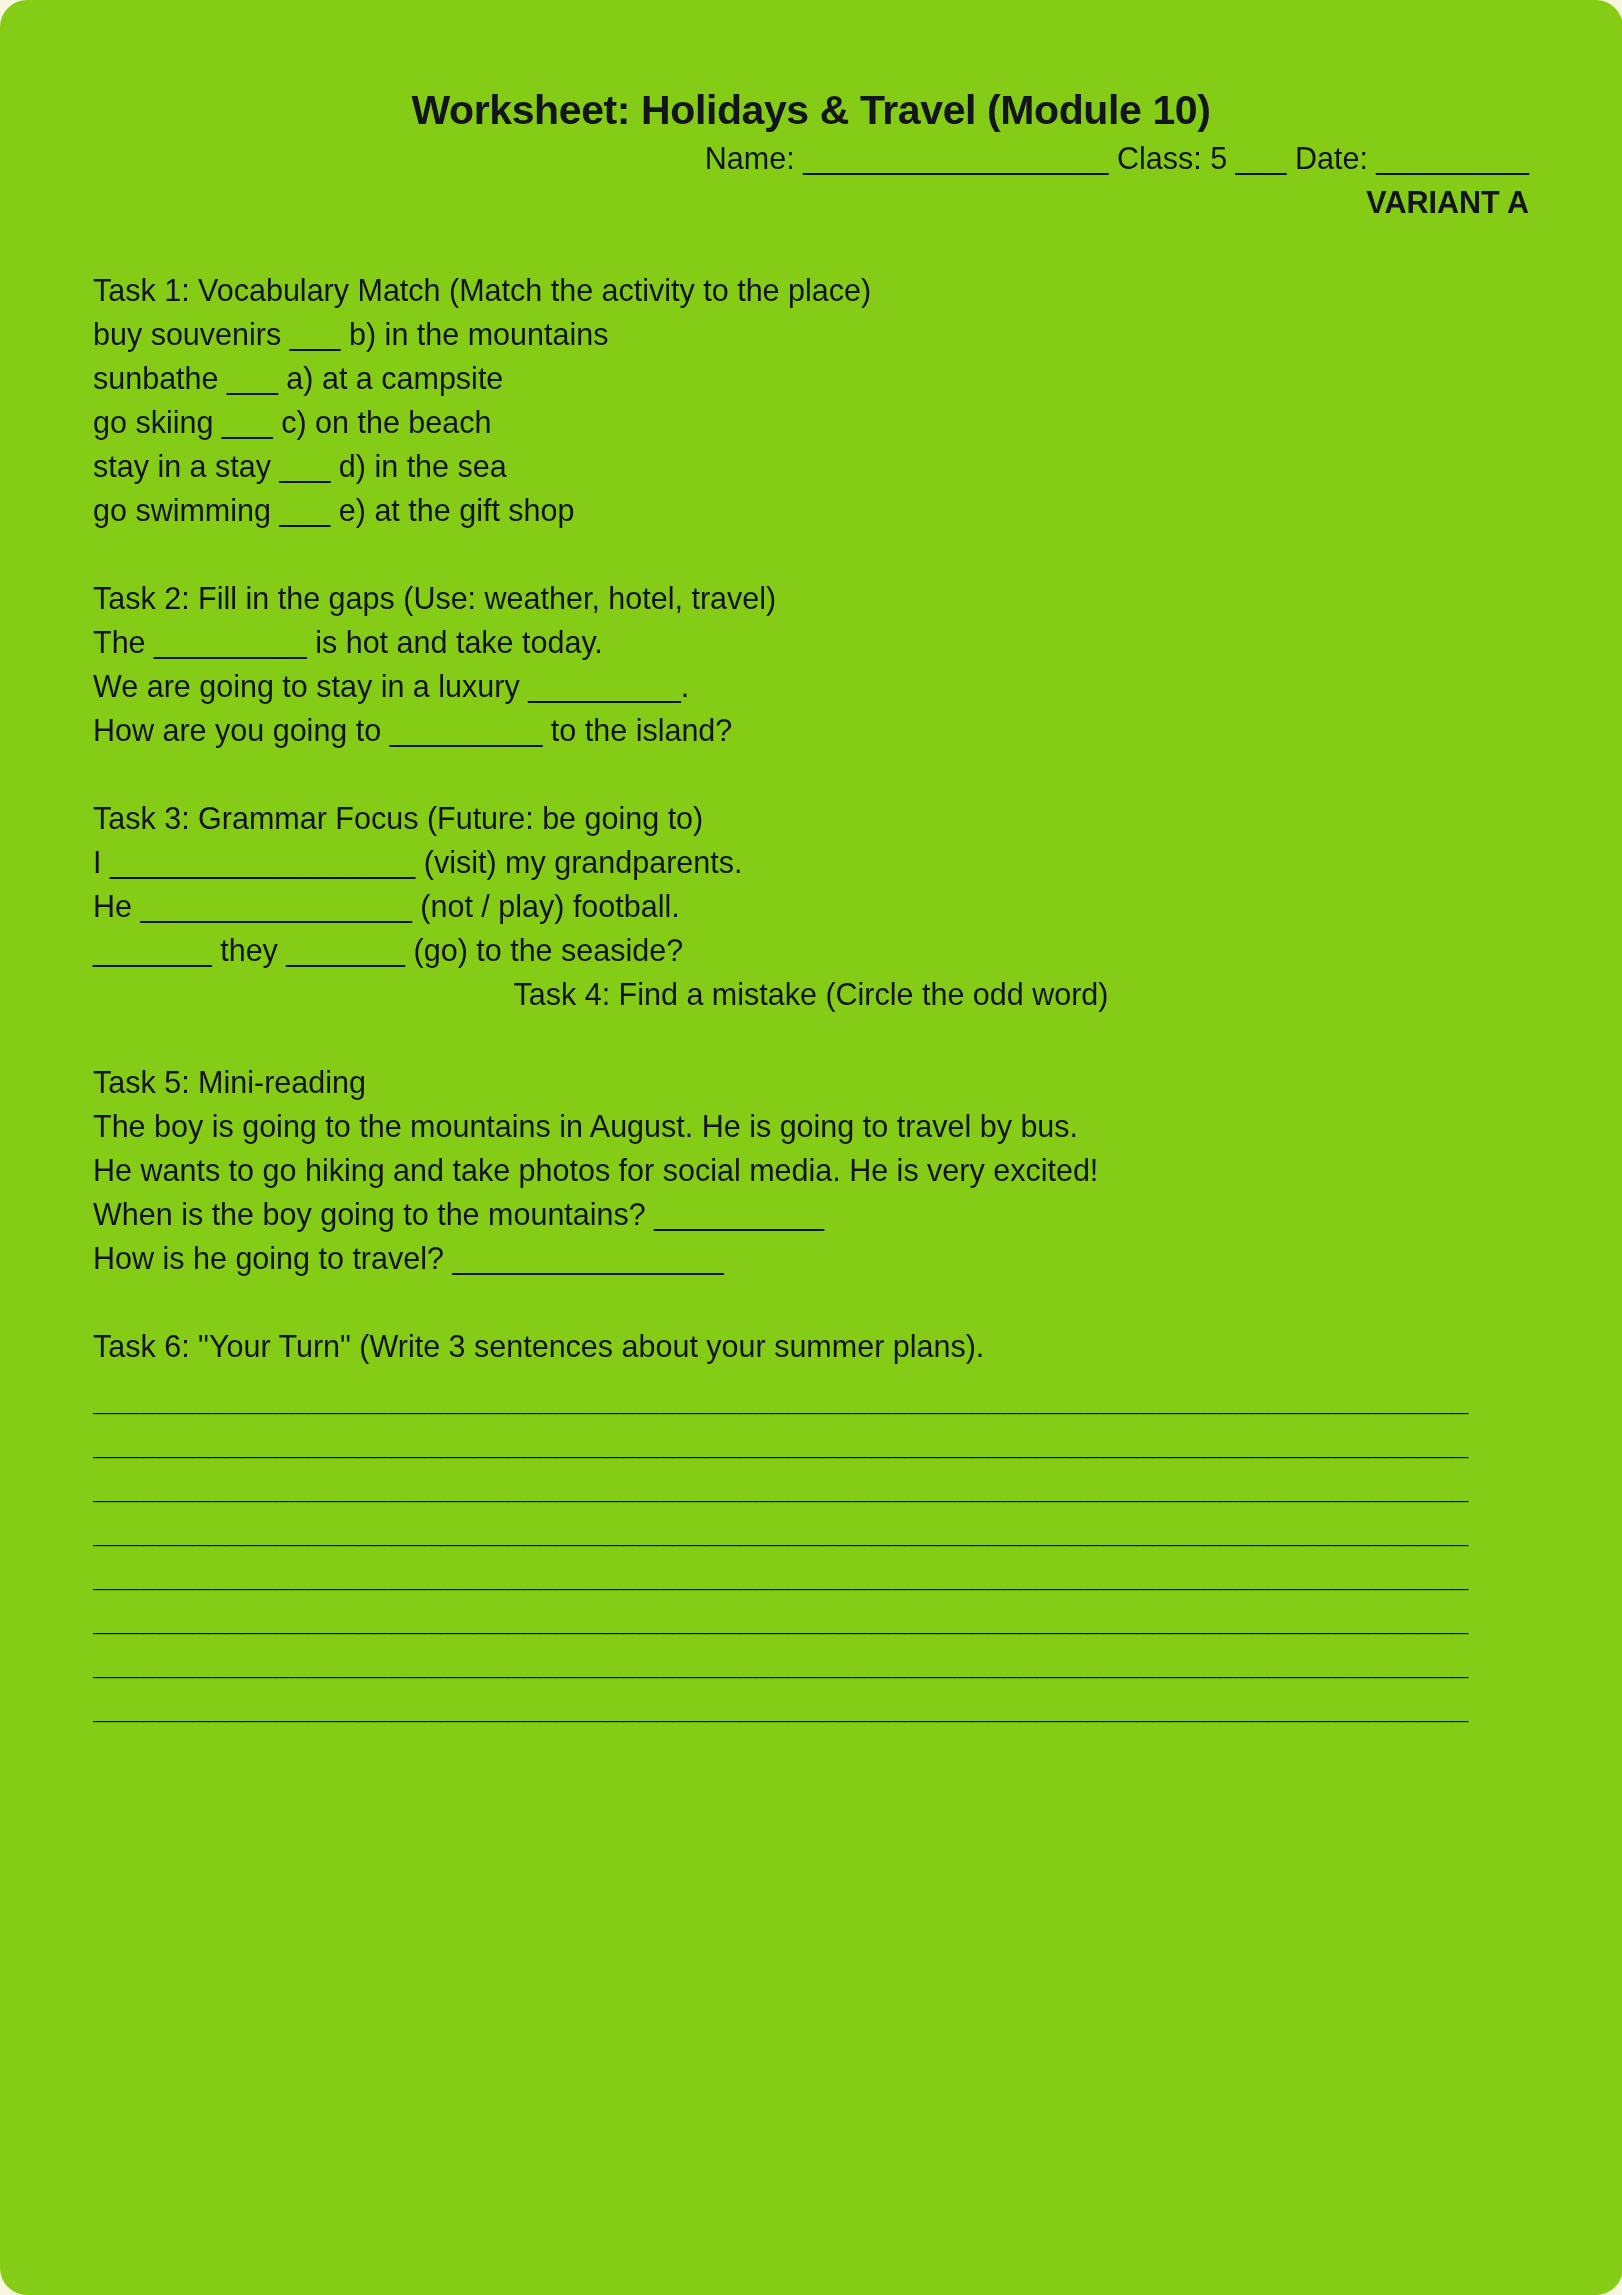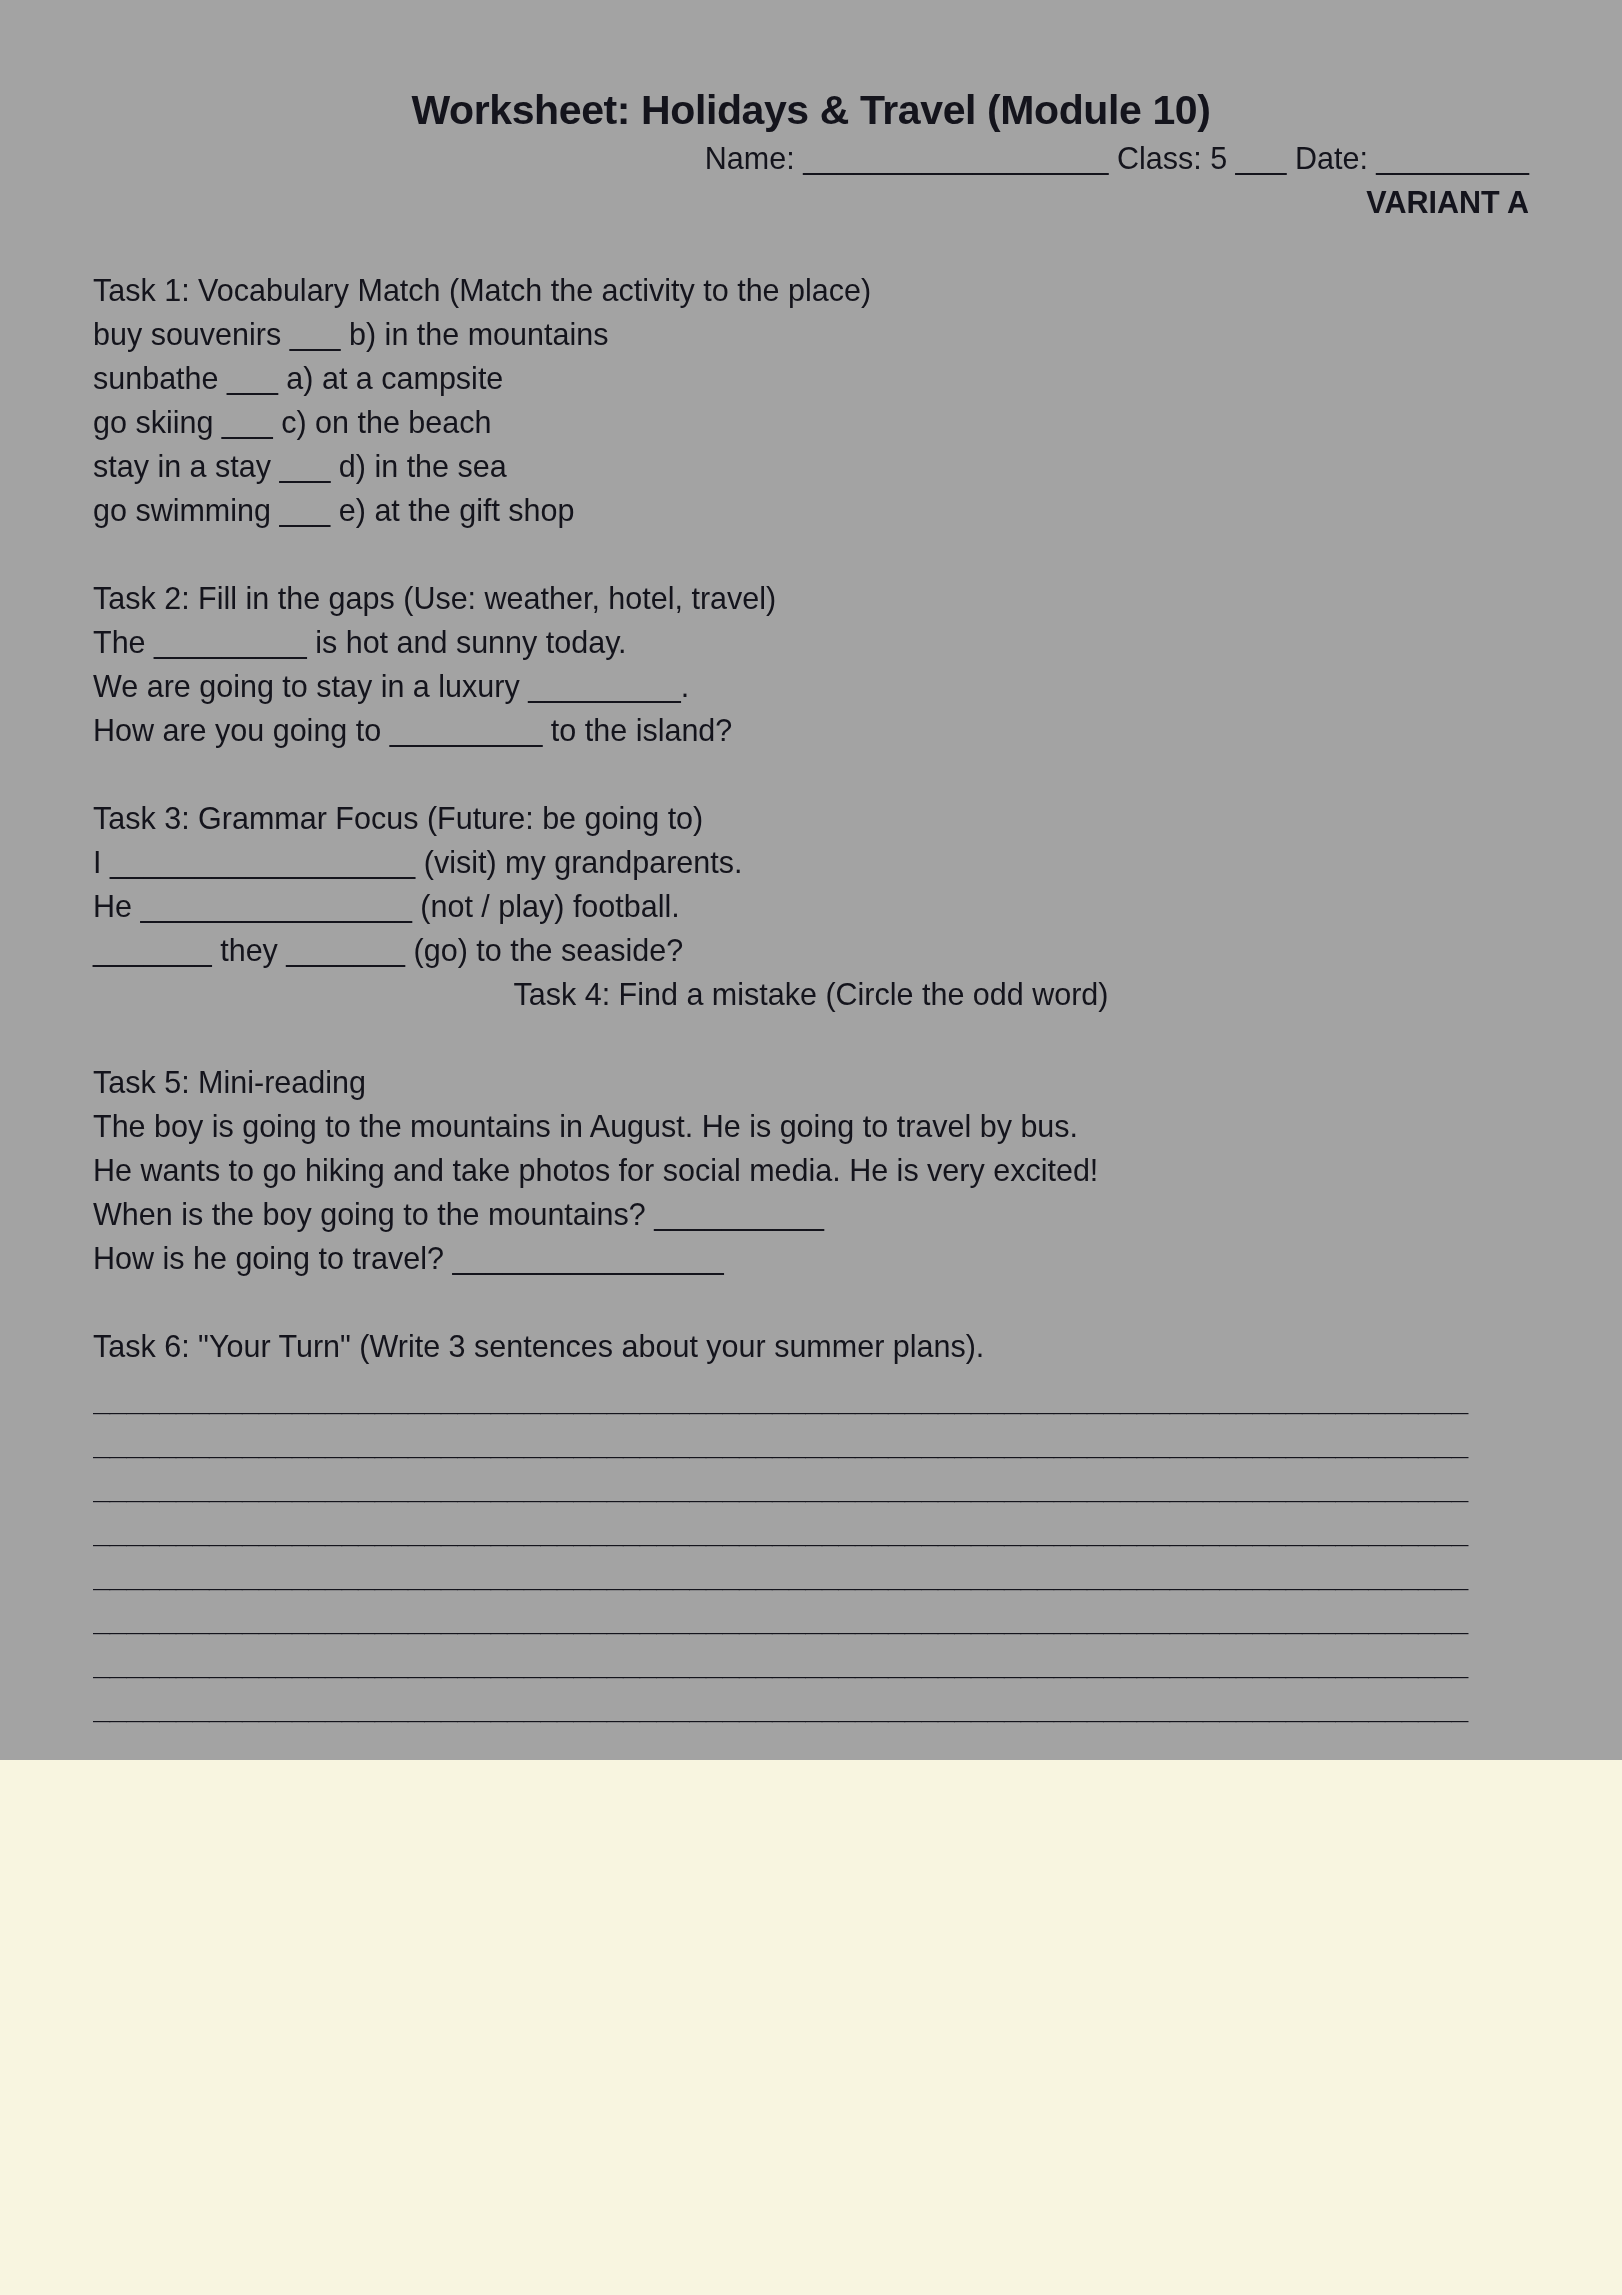--- a/index.html
+++ b/index.html
@@ -3,29 +3,30 @@
 <meta charset="utf-8">
 <style>
   html, body {
     margin: 0;
     padding: 0;
     background: #f8f5e0;
   }
   .page {
     position: relative;
     width: 1623px;
-    height: 1760px;
+    height: 2295px;
     box-sizing: border-box;
-    background: #a3a3a3;
+    background: #84cc16;
     color: #14141c;
     font-family: "Liberation Sans", "DejaVu Sans", sans-serif;
     font-size: 30.5px;
     line-height: 44px;
     padding: 84px 94px 0 93px;
     overflow: hidden;
+    border-radius: 27px;
   }
   .page p { margin: 0; white-space: nowrap; }
 
   .title {
     margin: 0;
     font-size: 41px;
     line-height: 52px;
     font-weight: 700;
     text-align: center;
     letter-spacing: -0.4px;
@@ -66,21 +67,21 @@
     <p>Task 1: Vocabulary Match (Match the activity to the place)</p>
     <p>buy souvenirs ___ b) in the mountains</p>
     <p>sunbathe ___ a) at a campsite</p>
     <p>go skiing ___ c) on the beach</p>
     <p>stay in a stay ___ d) in the sea</p>
     <p>go swimming ___ e) at the gift shop</p>
   </section>
 
   <section class="task">
     <p>Task 2: Fill in the gaps (Use: weather, hotel, travel)</p>
-    <p>The _________ is hot and sunny today.</p>
+    <p>The _________ is hot and take today.</p>
     <p>We are going to stay in a luxury _________.</p>
     <p>How are you going to _________ to the island?</p>
   </section>
 
   <section class="task">
     <p>Task 3: Grammar Focus (Future: be going to)</p>
     <p>I __________________ (visit) my grandparents.</p>
     <p>He ________________ (not / play) football.</p>
     <p>_______ they _______ (go) to the seaside?</p>
   </section>

